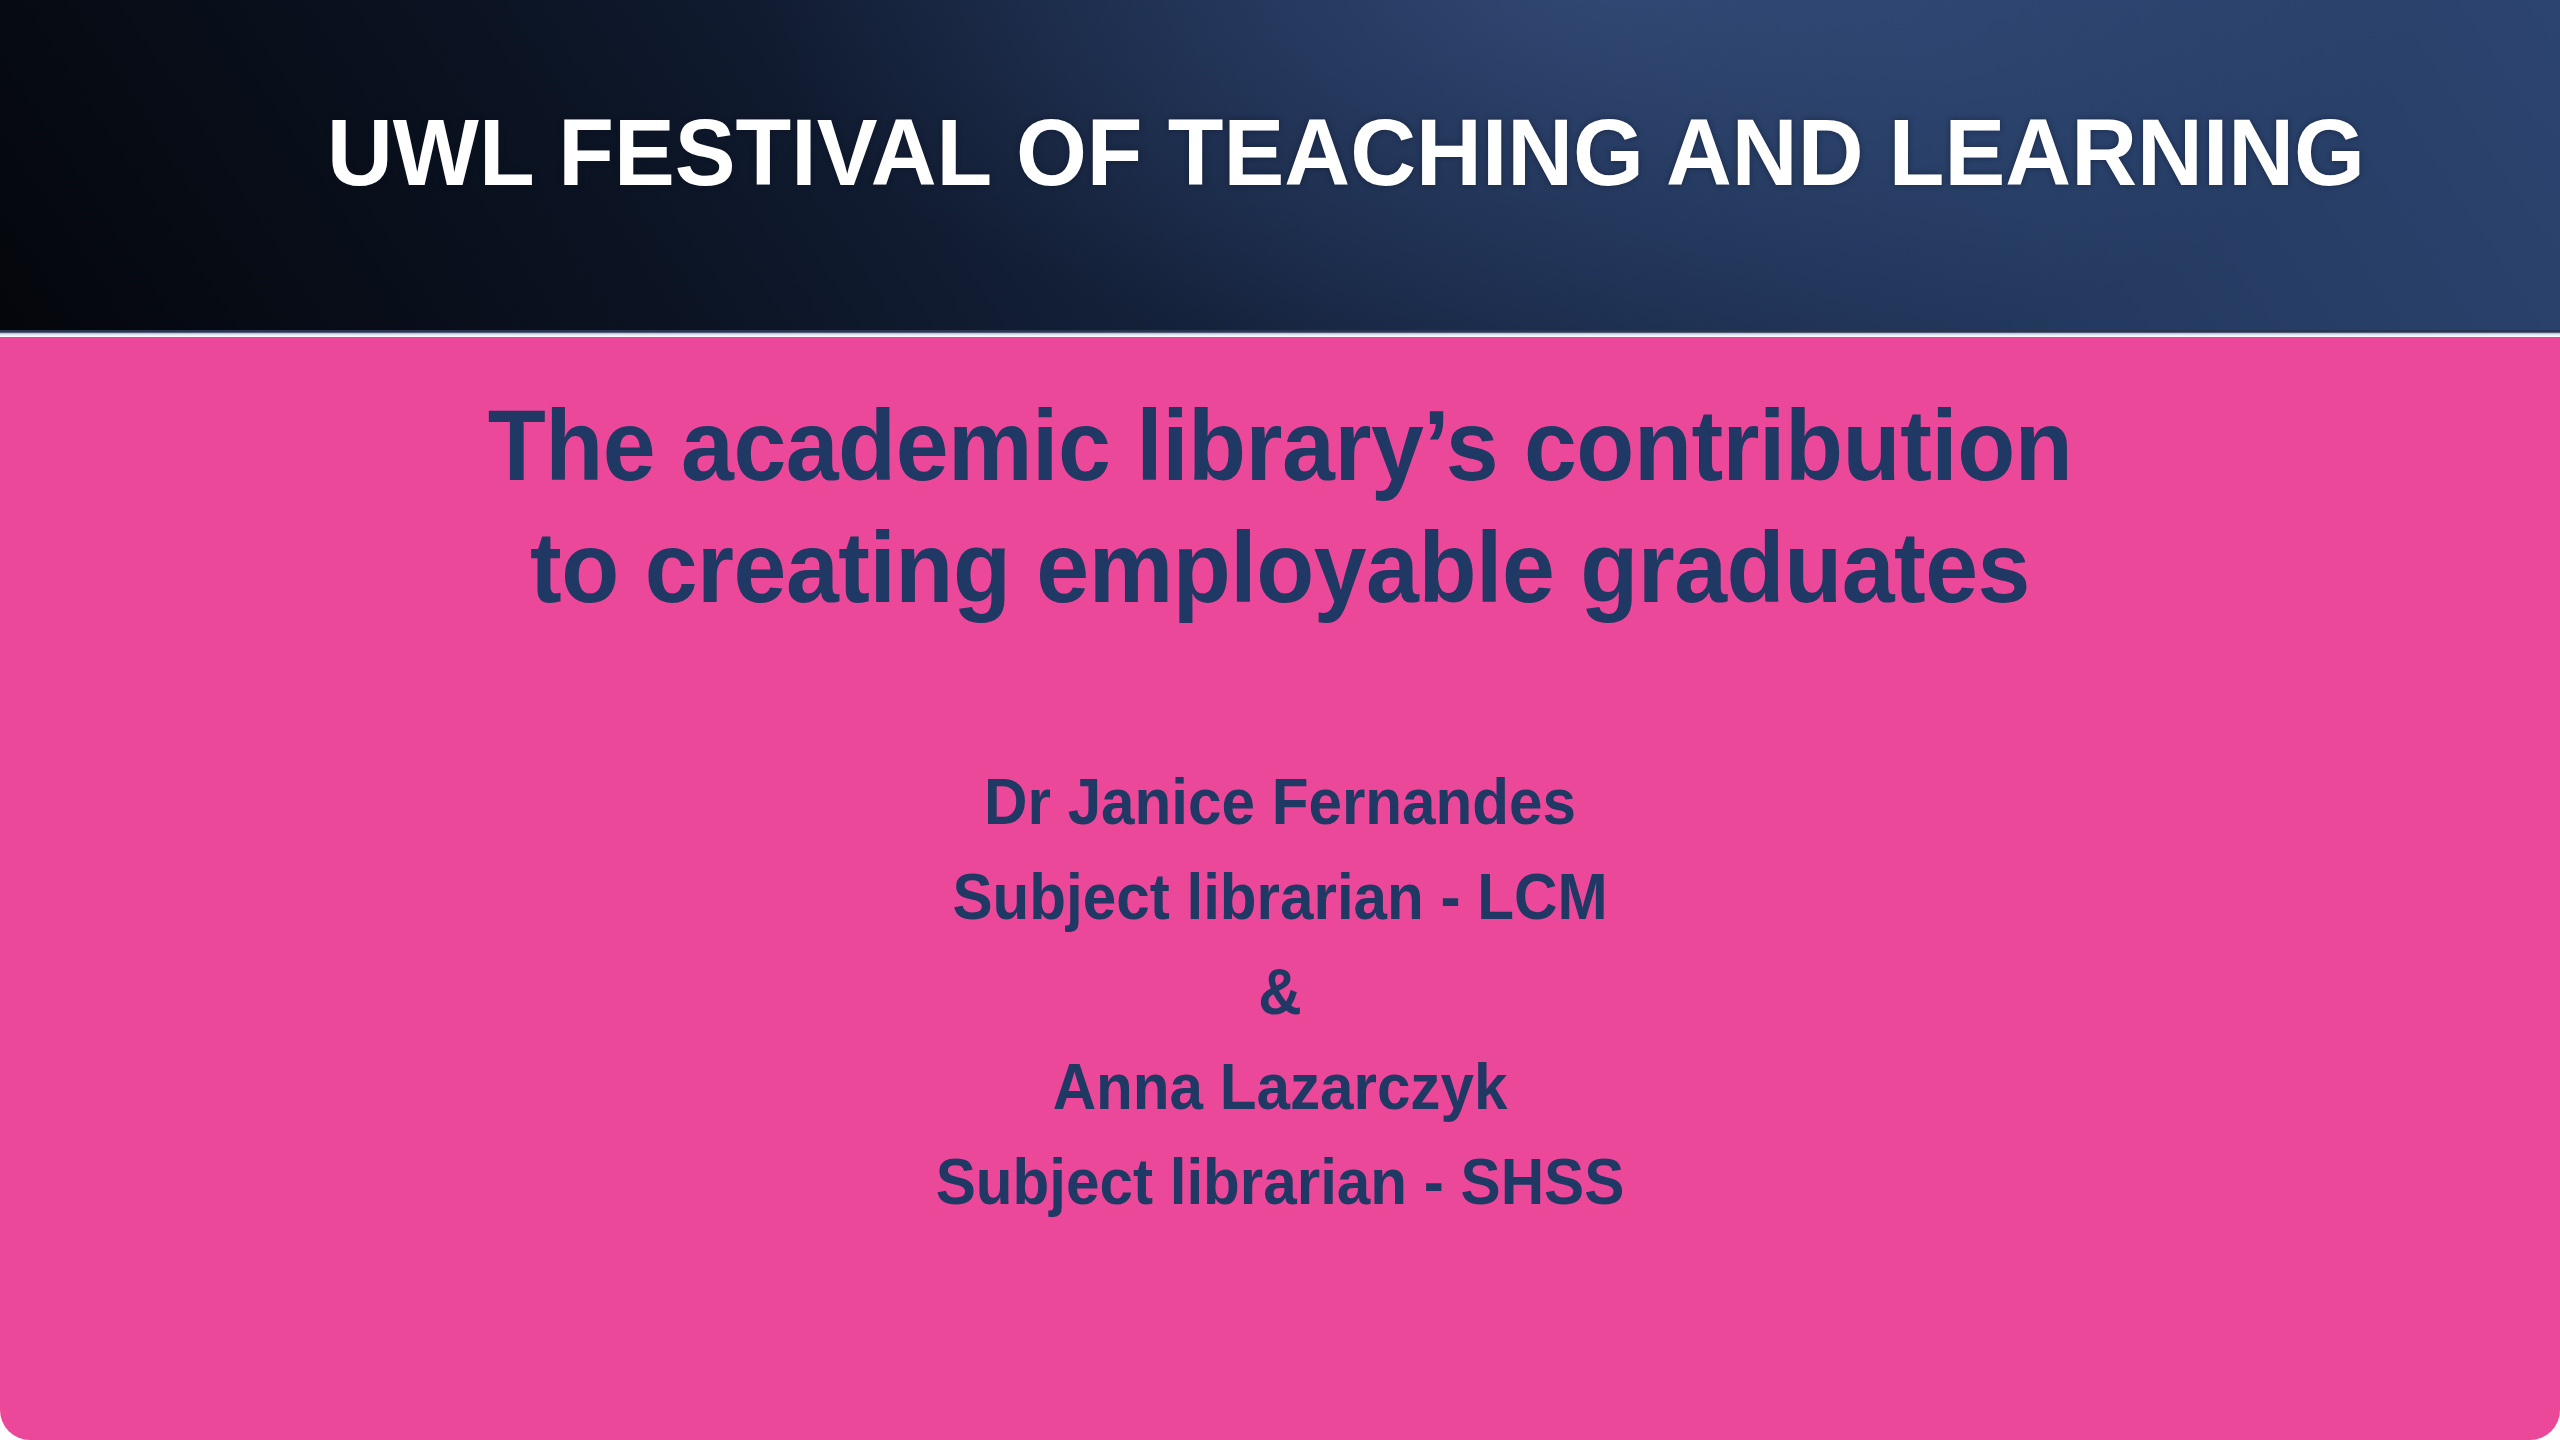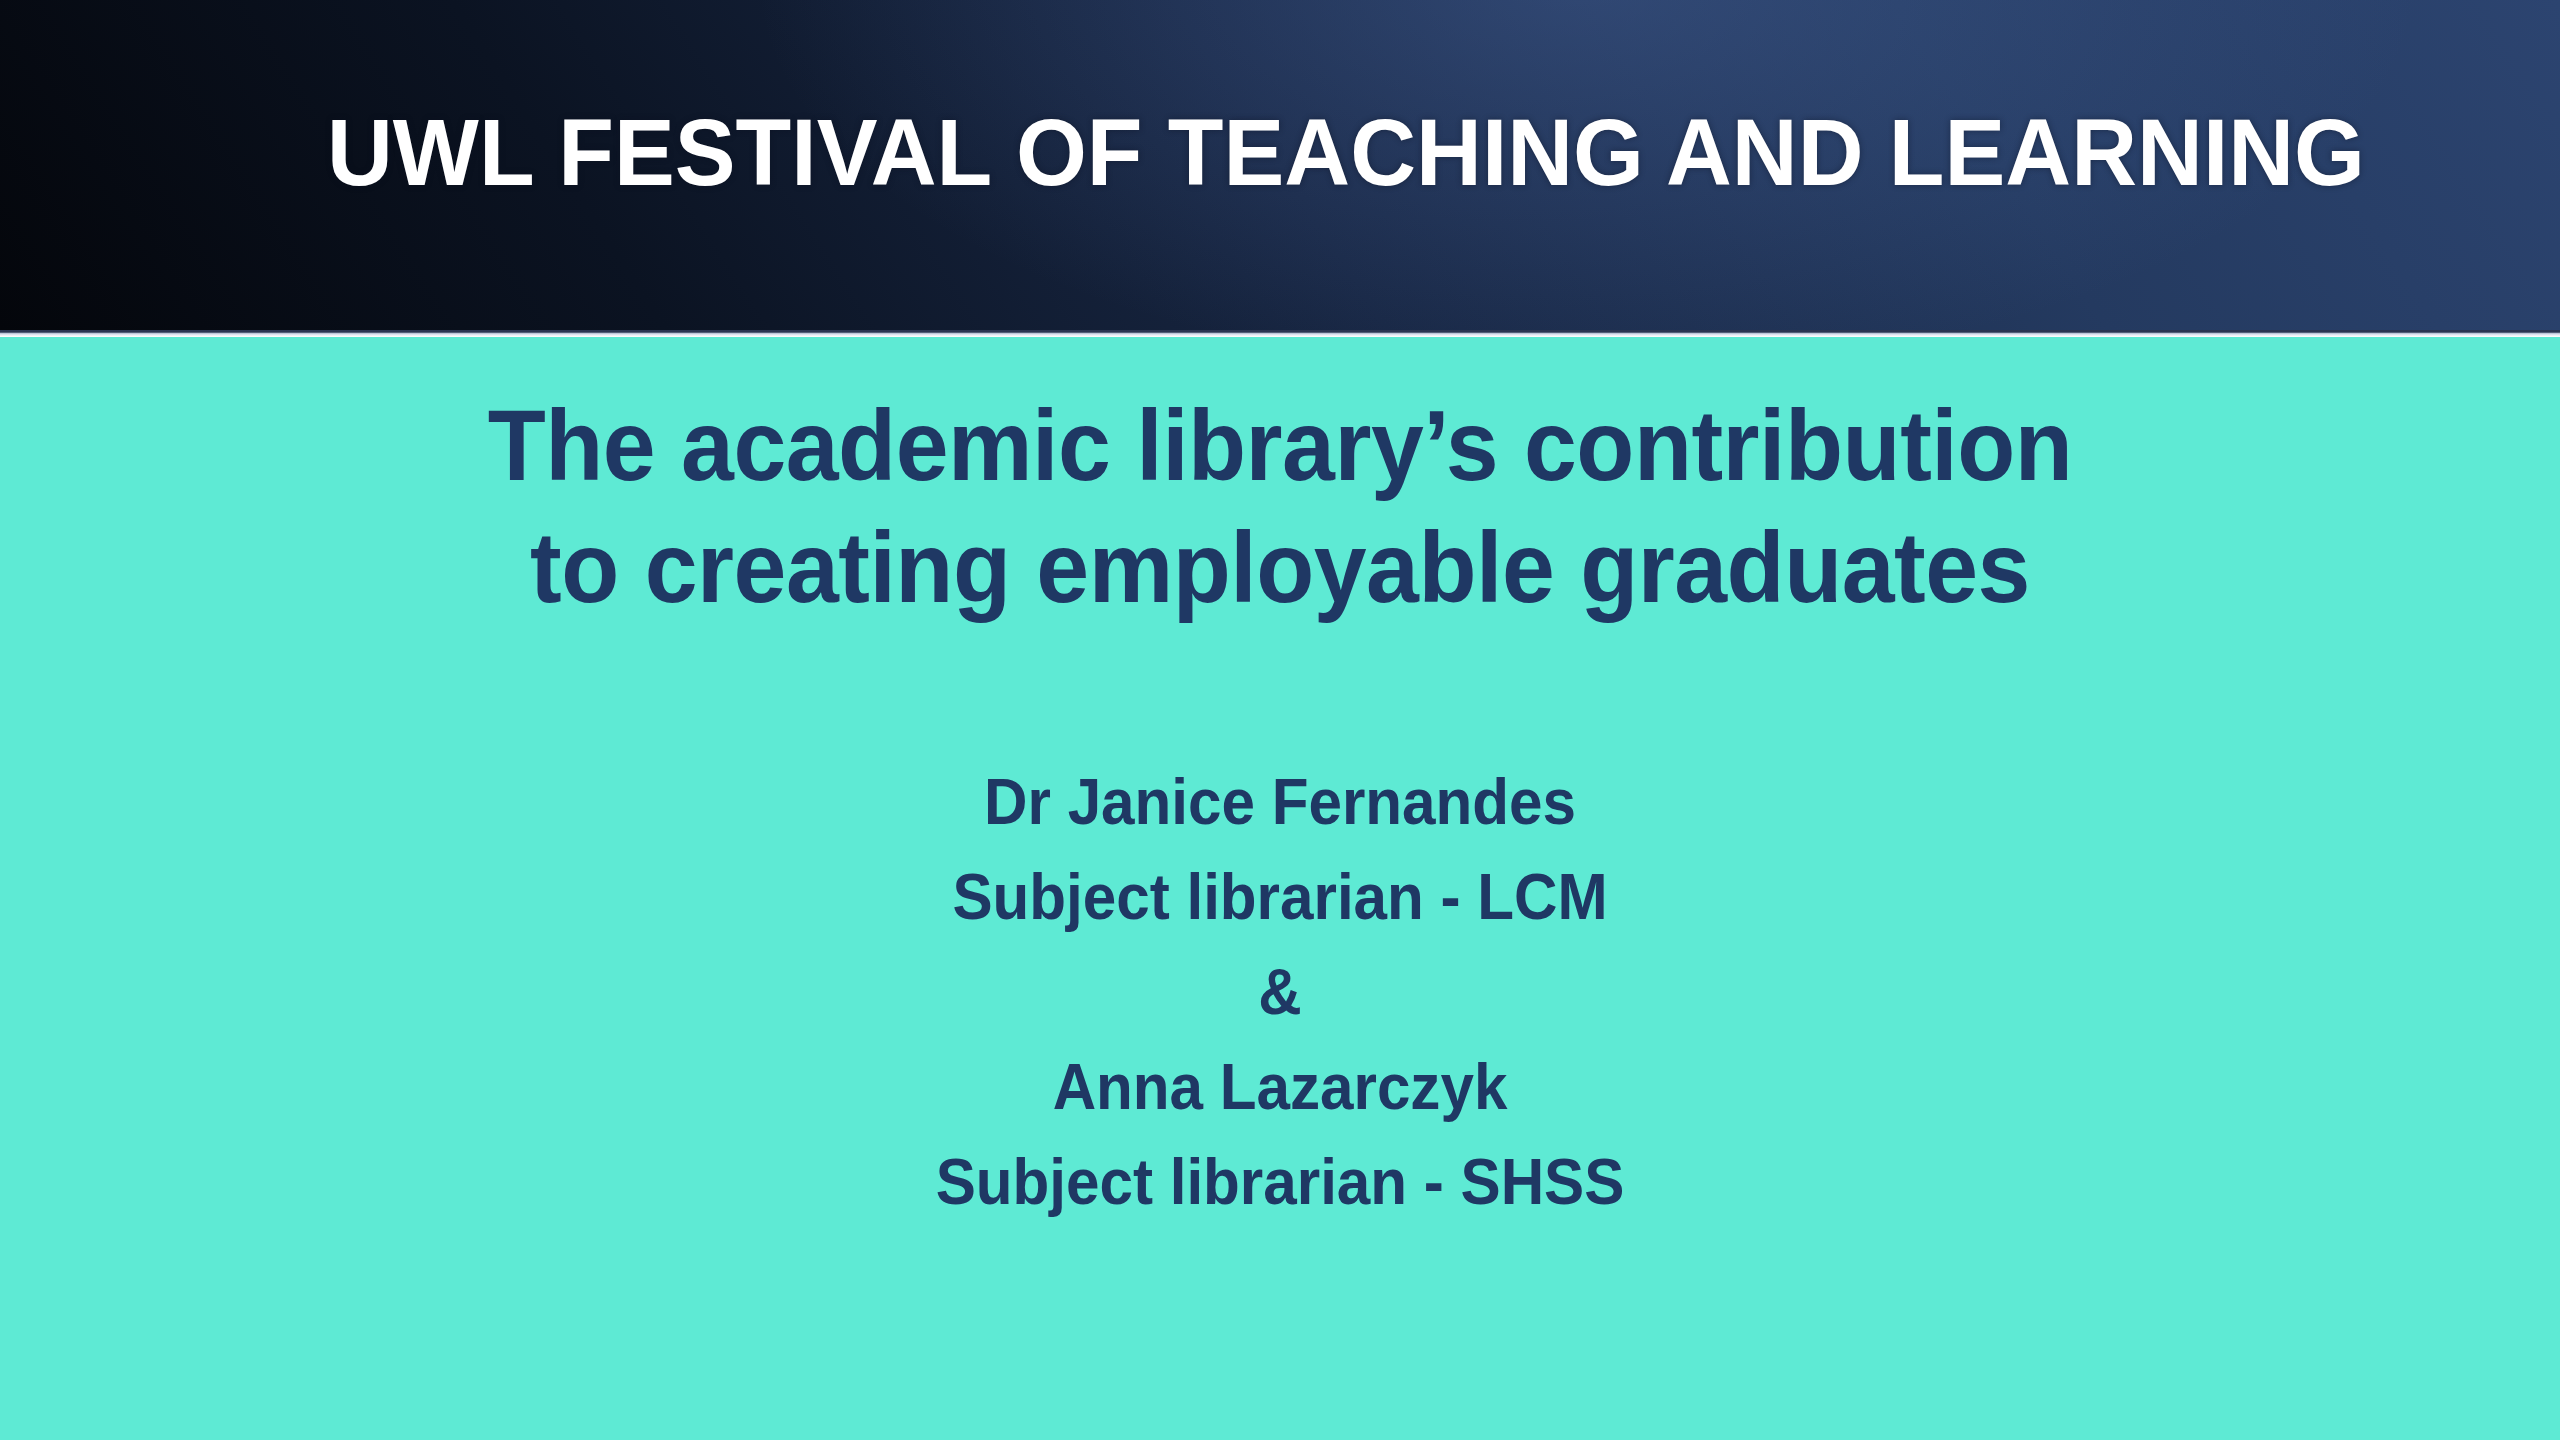--- a/index.html
+++ b/index.html
@@ -11,21 +11,22 @@
     height: 1440px;
     background: #ffffff;
     overflow: hidden;
     font-family: "Liberation Sans", sans-serif;
     position: relative;
   }
 
   .slide {
     position: absolute;
     inset: 0;
-    background: #5eead4;
+    background: #ec4899;
+    border-radius: 30px;
   }
 
   
   .banner {
     position: absolute;
     top: 0;
     left: 0;
     width: 2560px;
     height: 330px;
     background:

